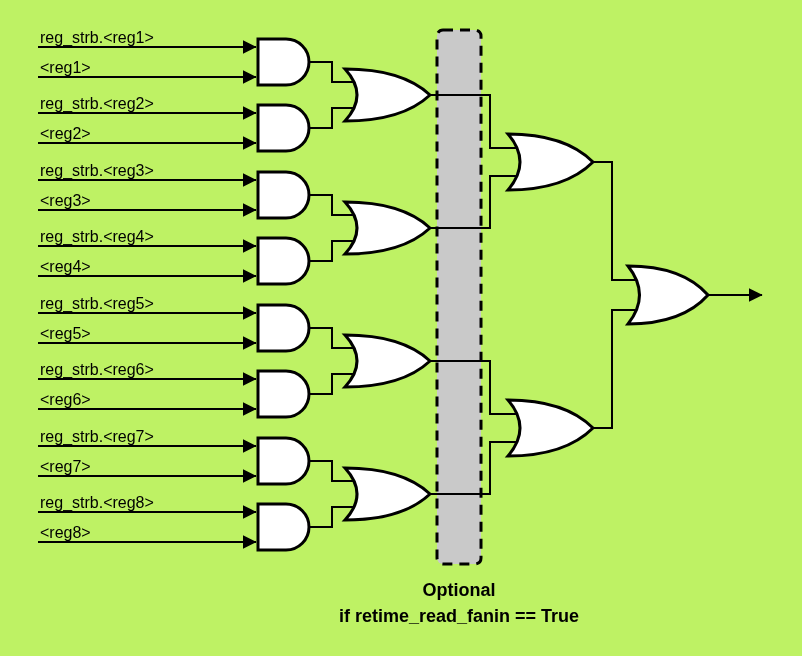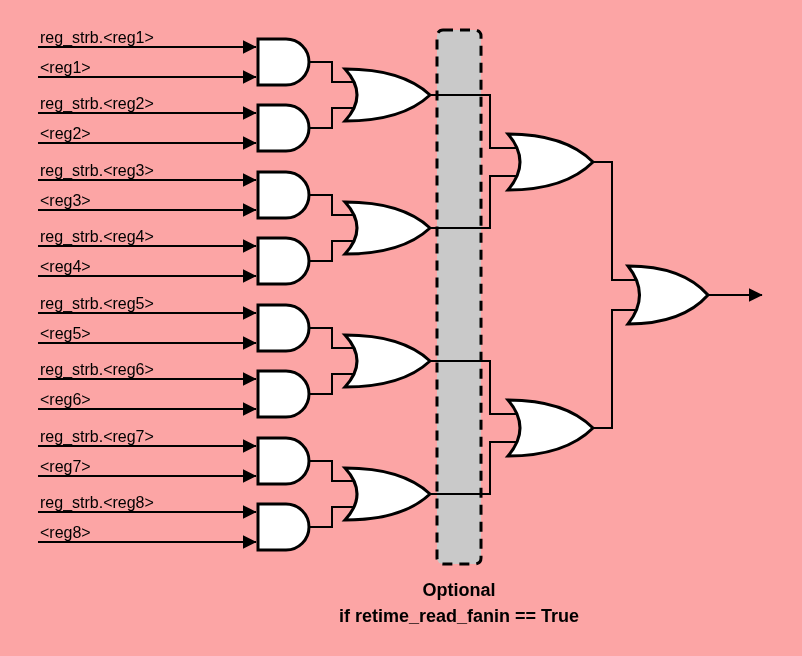--- a/index.html
+++ b/index.html
@@ -8,21 +8,21 @@
     background: #ffffff;
     width: 802px;
     height: 656px;
     overflow: hidden;
     font-family: "Liberation Sans", sans-serif;
   }
   #stage {
     position: relative;
     width: 802px;
     height: 656px;
-    background: #fca5a5;
+    background: #bef264;
   }
   svg text {
     font-family: "Liberation Sans", sans-serif;
     fill: #000000;
   }
   .input-label { font-size: 16px; }
   .caption { font-size: 18px; font-weight: bold; text-anchor: middle; }
   .wire { stroke: #000; stroke-width: 2; fill: none; }
   .gate { stroke: #000; stroke-width: 3; fill: #fff; }
 </style>

